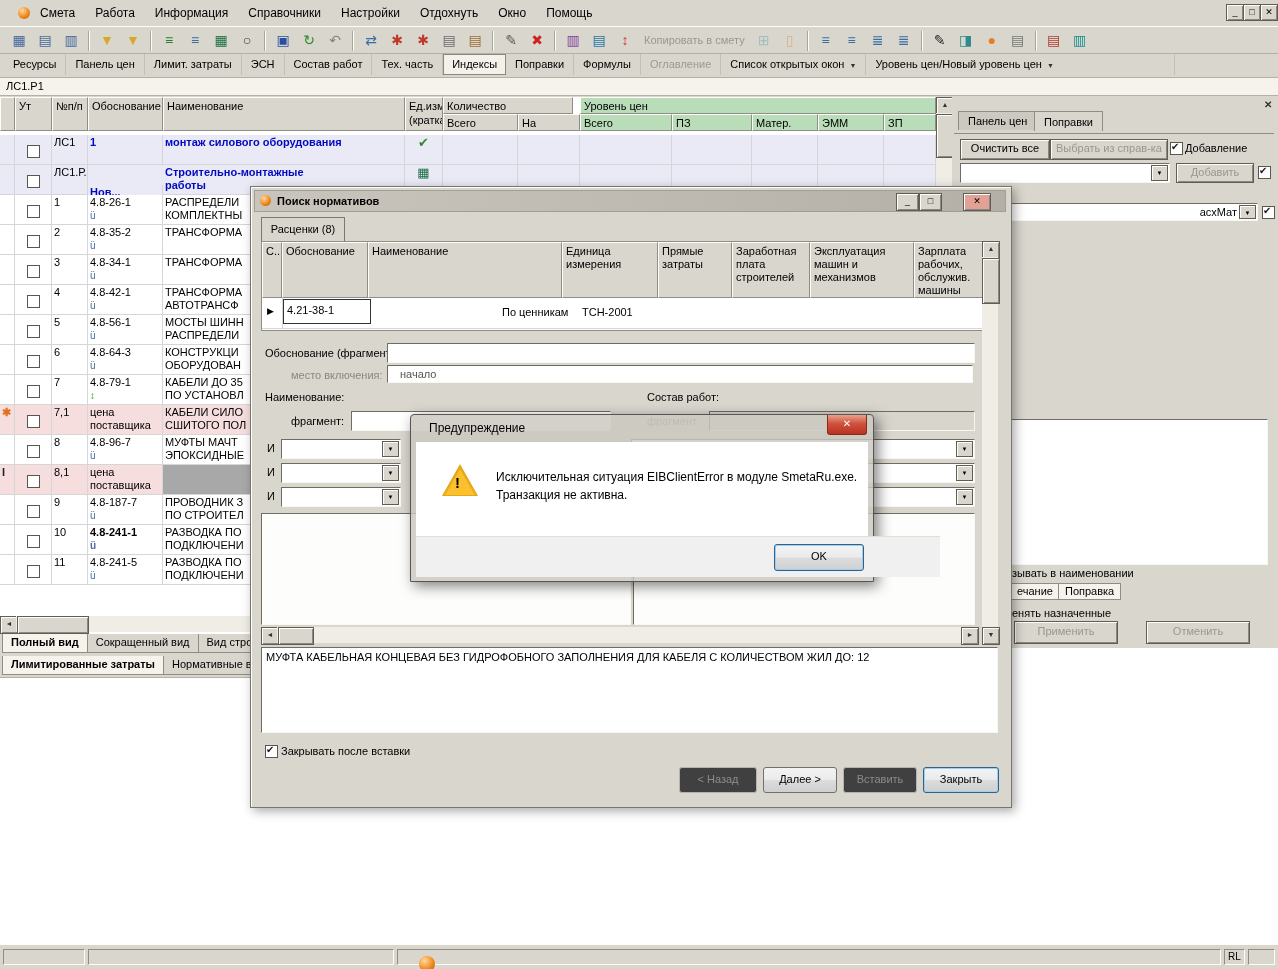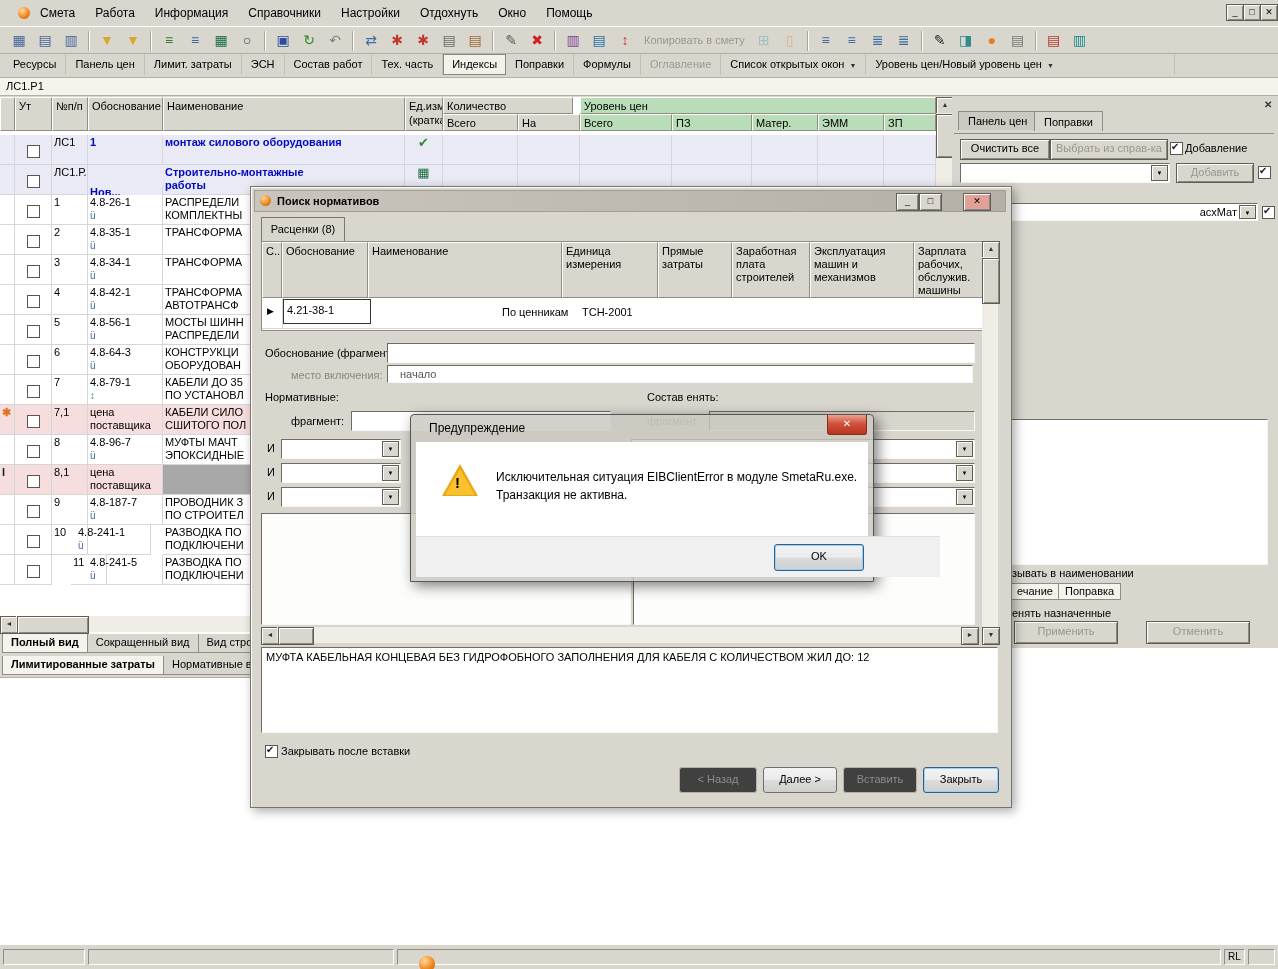--- a/index.html
+++ b/index.html
@@ -179,21 +179,21 @@
           <div class="mcell" style="left:672px;width:80px;"></div>
           <div class="mcell" style="left:752px;width:66px;"></div>
           <div class="mcell" style="left:818px;width:66px;"></div>
           <div class="mcell" style="left:884px;width:52px;"></div>
         </div>
         <div class="mrow" style="top: 90px;">
           <div class="mcell" style="left:0px;width:15px;"></div>
           <div class="mcell" style="left:15px;width:37px;text-align:center;padding-top:9px"><span class="chk"></span></div>
           <div class="mcell" style="left:52px;width:36px;">2</div>
           <div class="mcell" style="left:88px;width:75px;">
-            <div class="">4.8-35-1</div>
+            <div class="">4.8-35-2</div>
             <div style="color:#4a6da0;font-size:10px">ü</div>
           </div>
           <div class="mcell" style="left:163px;width:242px;">
             <div class="">ТРАНСФОРМА</div>
           </div>
           <div class="mcell" style="left:405px;width:38px;text-align:center"></div>
           <div class="mcell" style="left:443px;width:75px;"></div>
           <div class="mcell" style="left:518px;width:62px;"></div>
           <div class="mcell" style="left:580px;width:92px;"></div>
           <div class="mcell" style="left:672px;width:80px;"></div>
@@ -383,41 +383,41 @@
           <div class="mcell" style="left:580px;width:92px;"></div>
           <div class="mcell" style="left:672px;width:80px;"></div>
           <div class="mcell" style="left:752px;width:66px;"></div>
           <div class="mcell" style="left:818px;width:66px;"></div>
           <div class="mcell" style="left:884px;width:52px;"></div>
         </div>
         <div class="mrow" style="top: 390px;">
           <div class="mcell" style="left:0px;width:15px;"></div>
           <div class="mcell" style="left:15px;width:37px;text-align:center;padding-top:9px"><span class="chk"></span></div>
           <div class="mcell" style="left:52px;width:36px;">10</div>
-          <div class="mcell" style="left:76px;width:75px;">
+          <div class="mcell" style="left:88px;width:75px;font-weight:bold;">
             <div class="">4.8-241-1</div>
             <div style="color:#4a6da0;font-size:10px">ü</div>
           </div>
           <div class="mcell" style="left:163px;width:242px;">
             <div class="">РАЗВОДКА ПО</div>
             <div class="">ПОДКЛЮЧЕНИ</div>
           </div>
           <div class="mcell" style="left:405px;width:38px;text-align:center"></div>
           <div class="mcell" style="left:443px;width:75px;"></div>
           <div class="mcell" style="left:518px;width:62px;"></div>
           <div class="mcell" style="left:580px;width:92px;"></div>
           <div class="mcell" style="left:672px;width:80px;"></div>
           <div class="mcell" style="left:752px;width:66px;"></div>
           <div class="mcell" style="left:818px;width:66px;"></div>
           <div class="mcell" style="left:884px;width:52px;"></div>
         </div>
         <div class="mrow" style="top: 420px;">
           <div class="mcell" style="left:0px;width:15px;"></div>
           <div class="mcell" style="left:15px;width:37px;text-align:center;padding-top:9px"><span class="chk"></span></div>
-          <div class="mcell" style="left:52px;width:36px;margin-left:19px;">11</div>
+          <div class="mcell" style="left:52px;width:36px;">11</div>
           <div class="mcell" style="left:88px;width:75px;">
             <div class="">4.8-241-5</div>
             <div style="color:#4a6da0;font-size:10px">ü</div>
           </div>
           <div class="mcell" style="left:163px;width:242px;">
             <div class="">РАЗВОДКА ПО</div>
             <div class="">ПОДКЛЮЧЕНИ</div>
           </div>
           <div class="mcell" style="left:405px;width:38px;text-align:center"></div>
           <div class="mcell" style="left:443px;width:75px;"></div>
@@ -517,22 +517,22 @@
         <span class="abs" style="left:240px;top:8px">По ценникам</span>
         <span class="abs" style="left:320px;top:8px">ТСН-2001</span>
         <span class="abs" style="left:20px;top:0;width:1px;height:30px;background:#d6d6d6"></span>
       </div>
     </div>
 
     <span class="dlab" style="left:14px;top:160px">Обоснование (фрагмент):</span>
     <div class="sunken abs" style="left:136px;top:156px;width:586px;height:18px"></div>
     <span class="dlab glab" style="left:40px;top:182px">место включения:</span>
     <div class="sunken abs" style="left:136px;top:178px;width:586px;height:18px;padding:2px 2px 0 12px;box-sizing:border-box;color:#555">начало</div>
-    <span class="dlab" style="left:14px;top:204px">Нормативные:</span>
-    <span class="dlab" style="left:396px;top:204px">Состав енять:</span>
+    <span class="dlab" style="left:14px;top:204px">Наименование:</span>
+    <span class="dlab" style="left:396px;top:204px">Состав работ:</span>
     <span class="dlab" style="left:40px;top:228px">фрагмент:</span>
     <div class="sunken abs" style="left:100px;top:224px;width:258px;height:18px"></div>
     <span class="dlab glab" style="left:396px;top:228px">фрагмент</span>
     <div class="sunken abs" style="left:458px;top:224px;width:264px;height:18px;background:#d8d5cd"></div>
 
     <span class="dlab" style="left:16px;top:255px">И</span>
     <div class="sunken abs" style="left:30px;top:252px;width:118px;height:18px">
         <span class="combo-dd">▼</span>
       </div>
     <div class="sunken abs" style="left:380px;top:252px;width:342px;height:18px">

